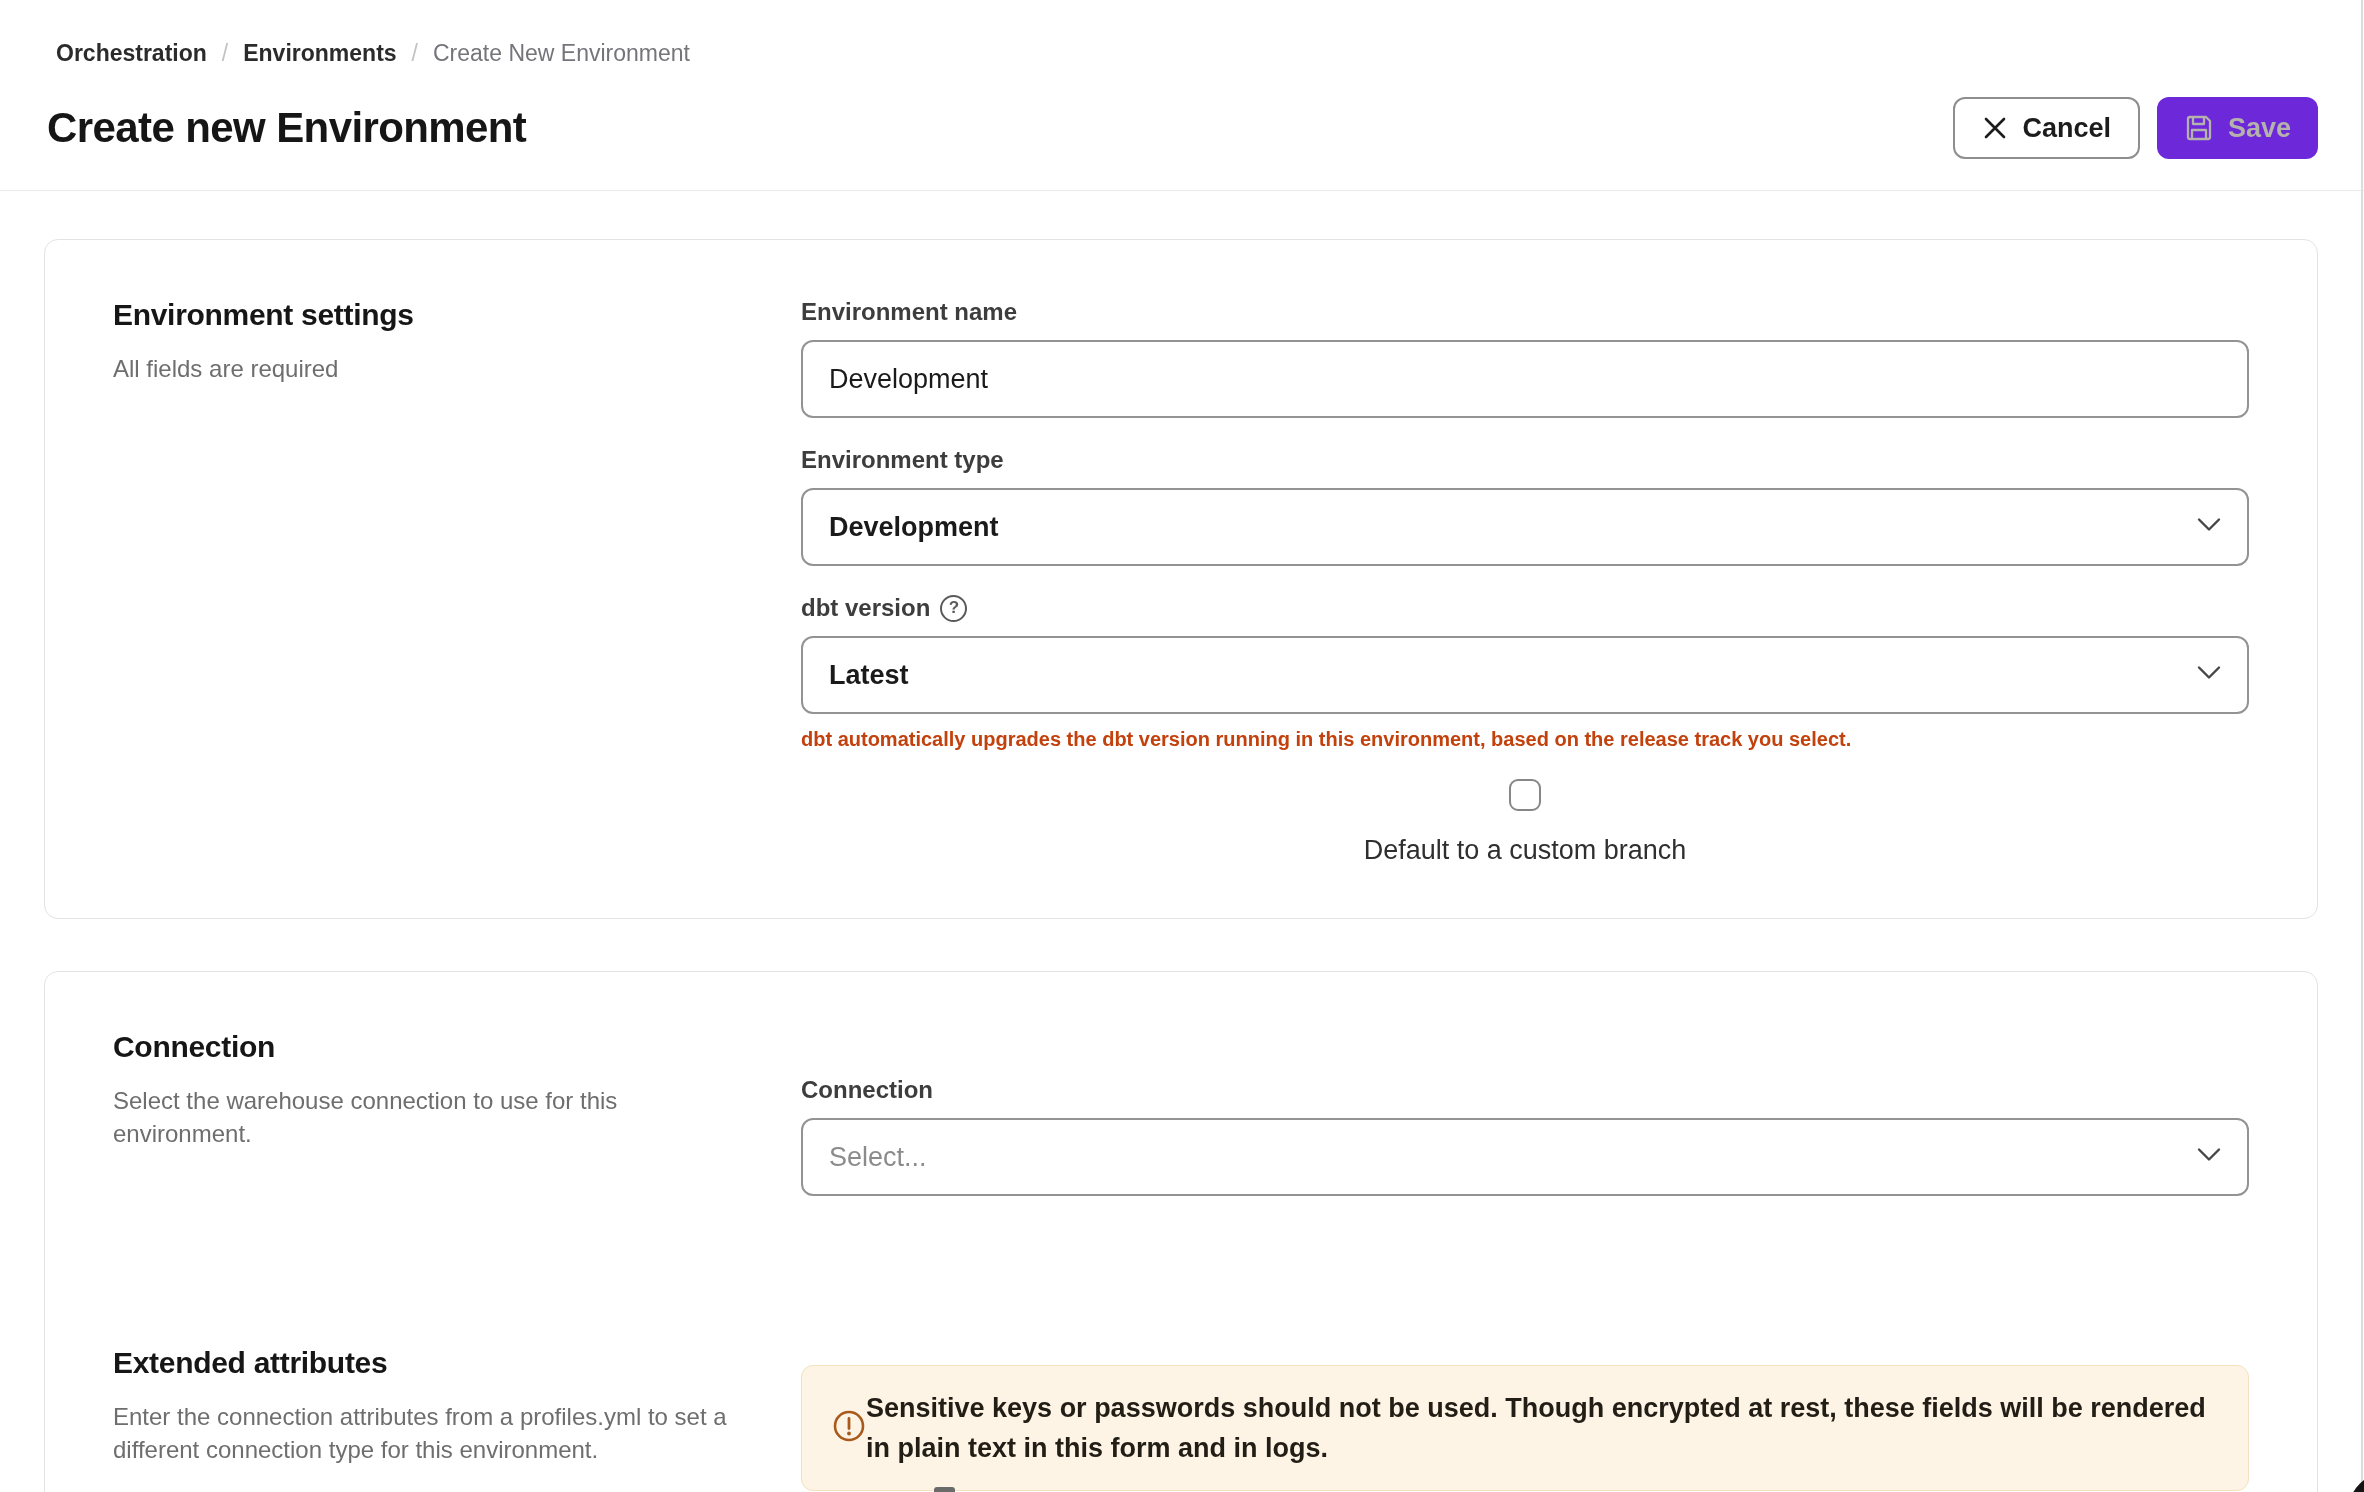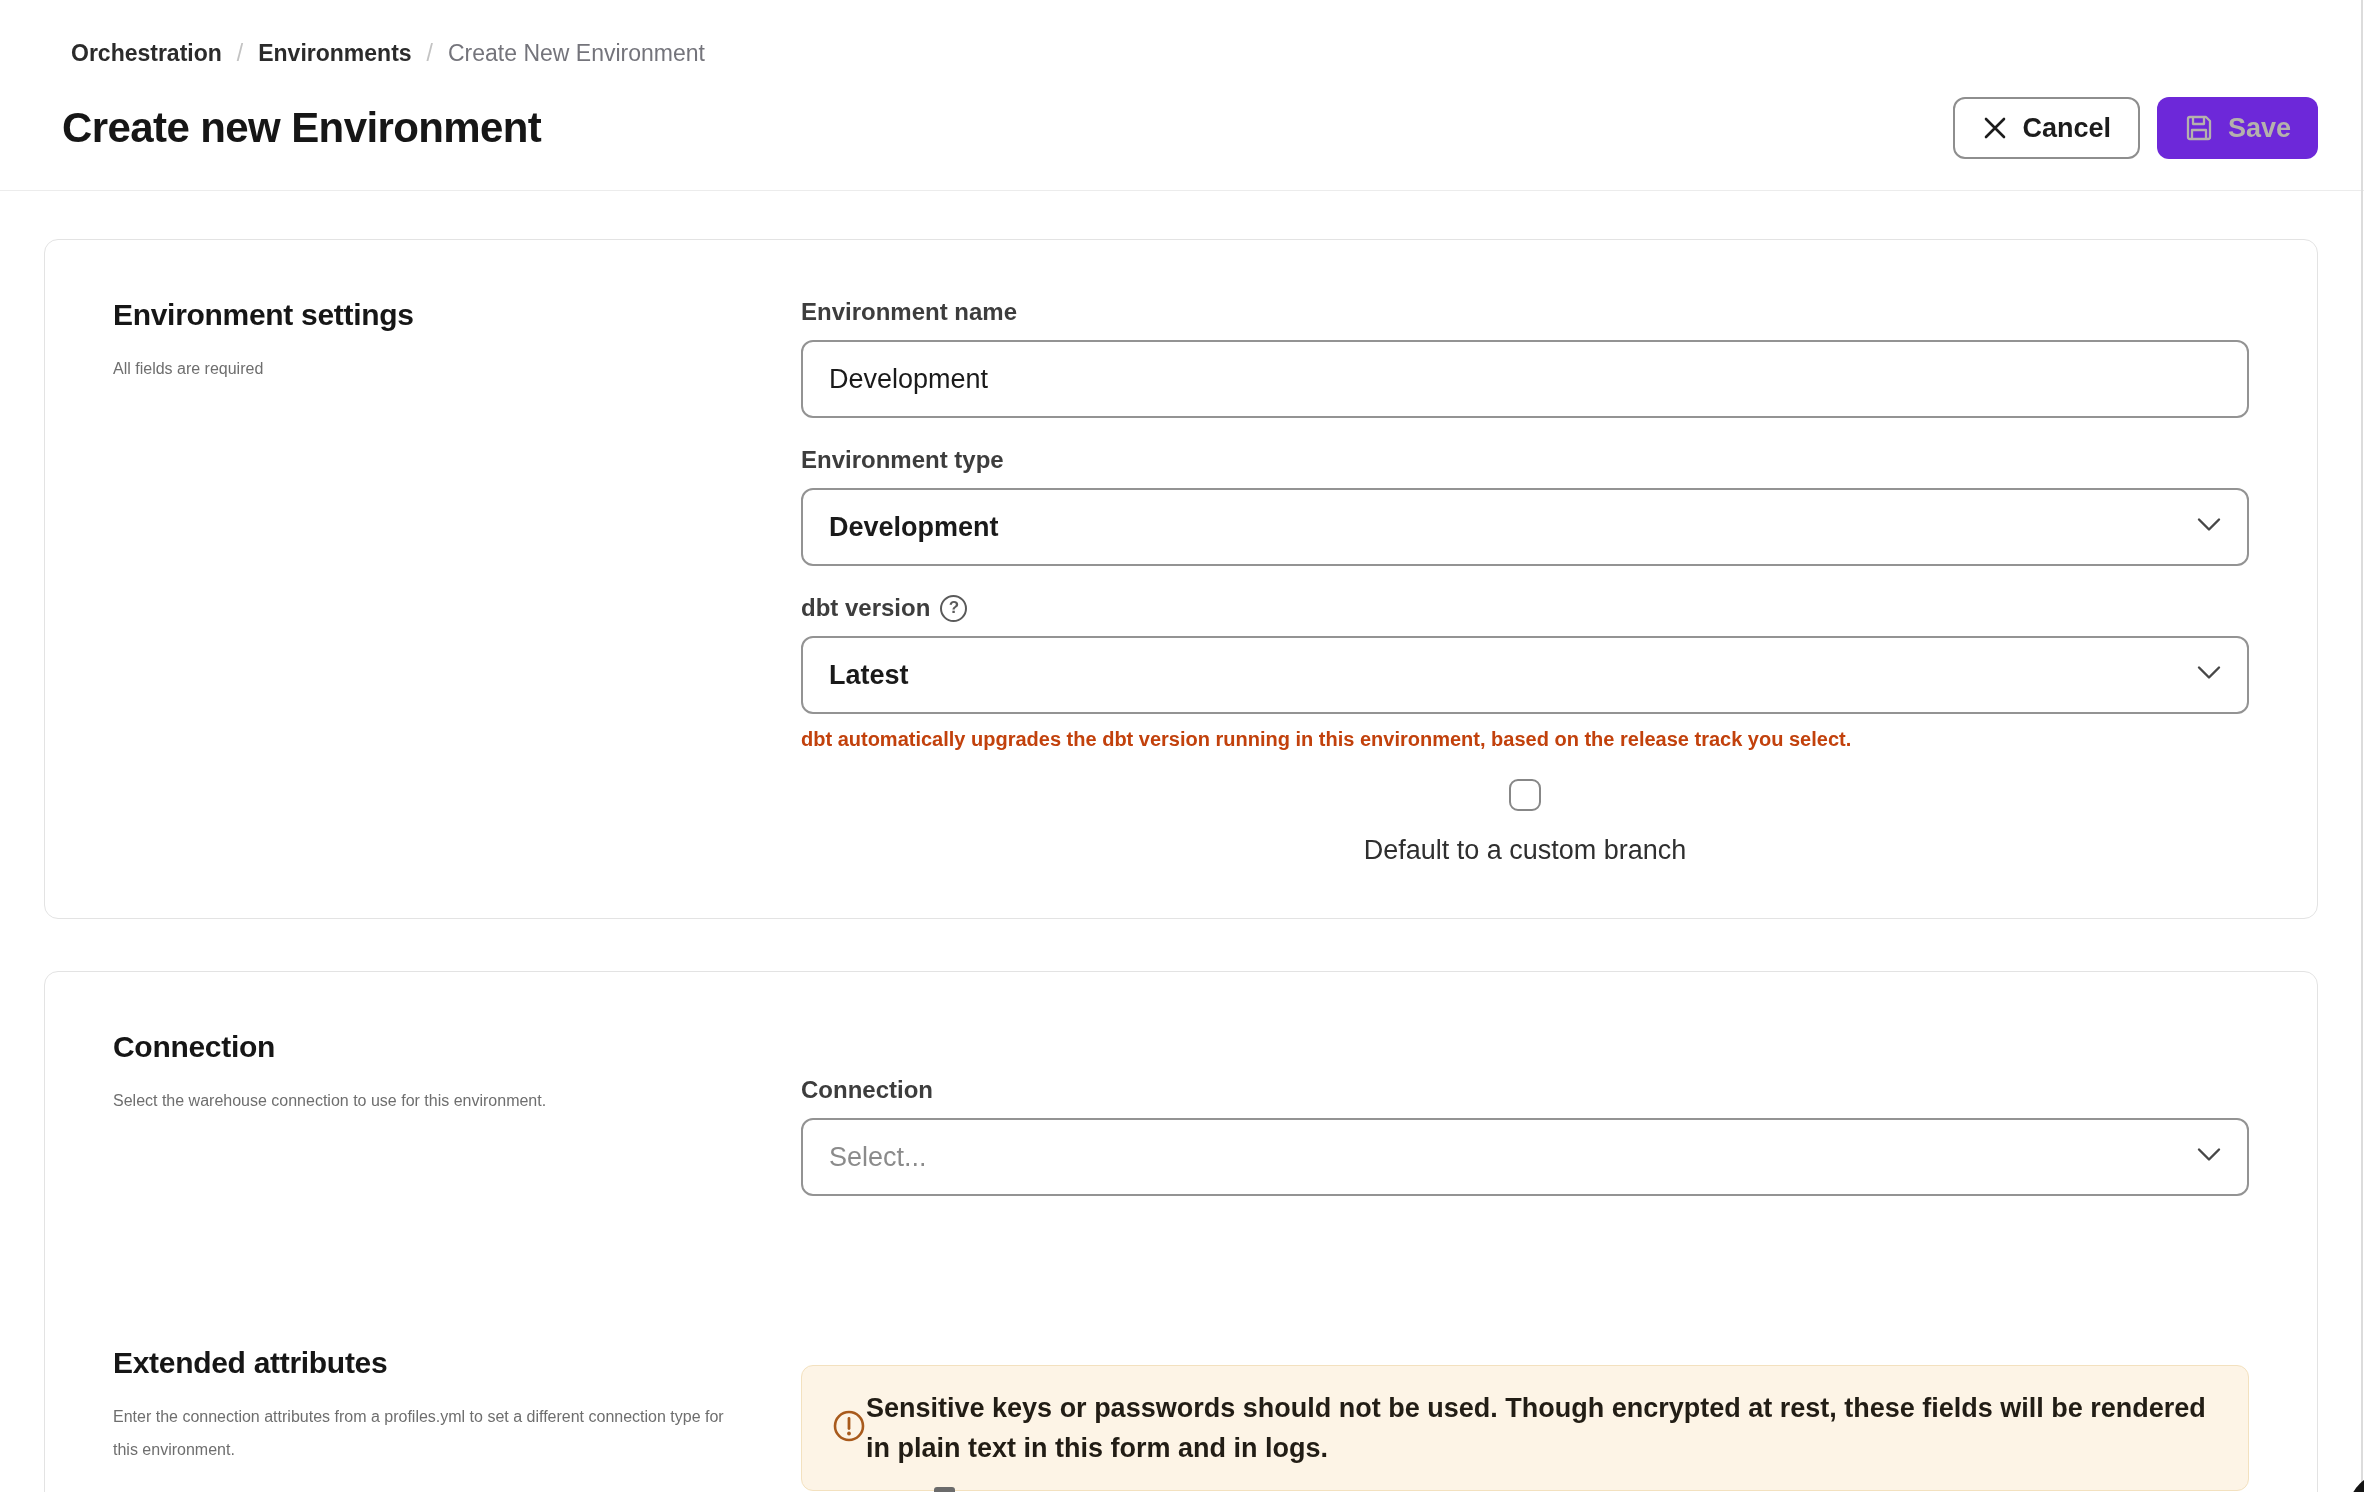--- a/index.html
+++ b/index.html
@@ -4,21 +4,21 @@
 <style>
   * { box-sizing: border-box; }
   html,body { margin:0; padding:0; }
   body {
     width:2364px; height:1492px; overflow:hidden; position:relative;
     background:#ffffff; color:#1c1c1c;
     font-family:"Liberation Sans", sans-serif;
   }
 
   
-  .header { padding:40px 46px 0 62px; }
+  .header { padding:40px 46px 0 47px; }
   .breadcrumb { display:flex; align-items:center; gap:15px; font-size:23px; margin-left:9px; }
   .crumb-strong { color:#2b2b2b; font-weight:700; cursor:pointer; }
   .crumb-muted { color:#74747b; font-weight:400; }
   .crumb-sep { color:#c3c3c3; font-weight:400; }
 
   .title-row { display:flex; justify-content:space-between; align-items:center; margin-top:30px; }
   .page-title { margin:0; font-size:42px; font-weight:700; letter-spacing:-0.6px; color:#161616; }
   .actions { display:flex; gap:17px; }
   .btn { height:62px; border-radius:12px; display:flex; align-items:center; gap:14px;
          font-family:"Liberation Sans", sans-serif; font-size:27px; font-weight:700; padding:0 27px; cursor:pointer; }
@@ -28,21 +28,21 @@
   .top-divider { height:1px; background:#ececec; margin-top:31px; }
 
   
   .main { padding:48px 46px 0 44px; }
   .card { background:#fff; border:1.5px solid #e3e3e3; border-radius:14px; padding:58px 68px 52px 68px; }
   .card-row { display:flex; }
   .col-left { width:688px; flex-shrink:0; }
   .col-right { flex:1; min-width:0; }
 
   .section-title { margin:0 0 20px 0; font-size:30px; font-weight:700; color:#161616; letter-spacing:-0.3px; }
-  .section-sub { margin:0; font-size:16px; line-height:33px; color:#6e6e6e; font-weight:400; }
+  .section-sub { margin:0; font-size:24px; line-height:33px; color:#6e6e6e; font-weight:400; }
   .sub-conn { max-width:570px; }
   .sub-ext { max-width:625px; }
 
   .field { margin-bottom:28px; }
   .field:last-child { margin-bottom:0; }
   .field-label { display:flex; align-items:center; gap:10px; font-size:24px; font-weight:700; color:#3d3d3d; margin-bottom:14px; }
   .text-input {
     width:100%; height:78px; border:2px solid #939393; border-radius:12px; background:#fff;
     font-family:"Liberation Sans", sans-serif; font-size:27px; color:#1a1a1a; padding:0 26px; outline:none;
   }

